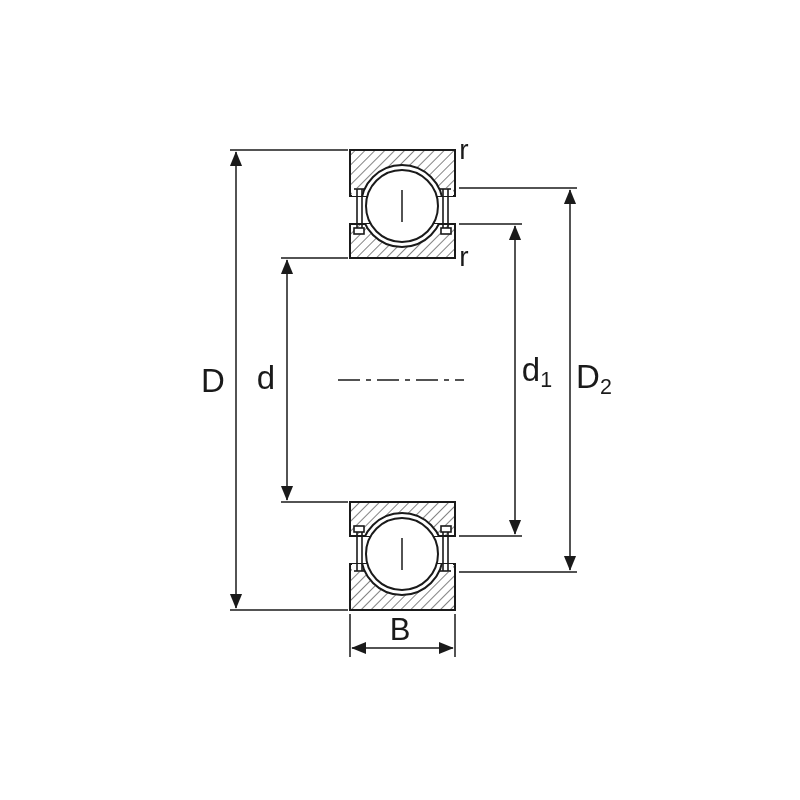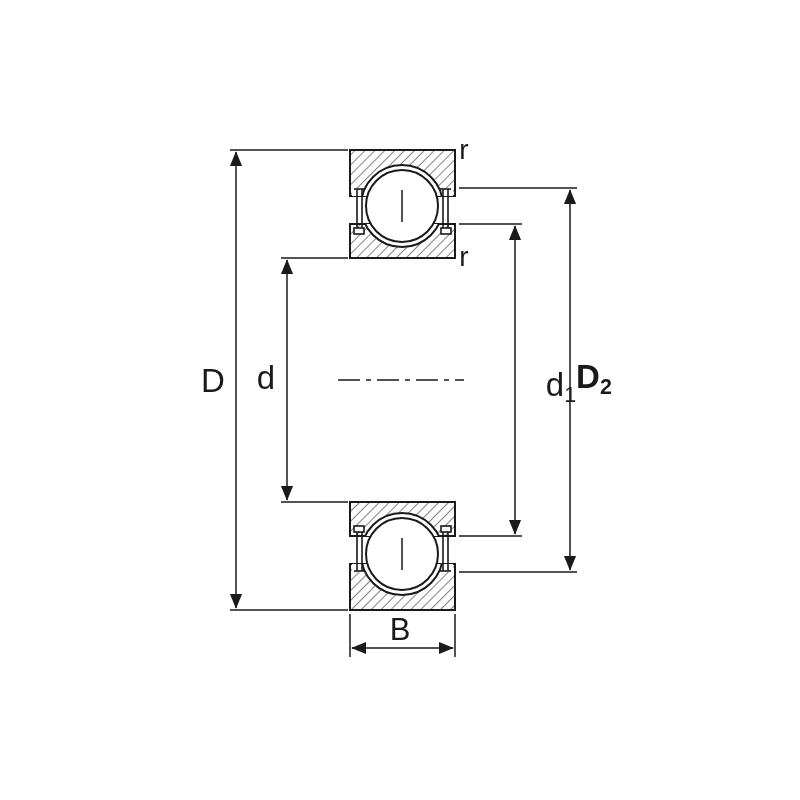--- a/index.html
+++ b/index.html
@@ -127,24 +127,24 @@
       <line x1="352" y1="648" x2="453" y2="648" marker-start="url(#arrow)" marker-end="url(#arrow)"></line>
     </g>
   </svg>
 
   <div class="dim-label" style="left:213px; top:380px;">
     <span>D</span>
   </div>
   <div class="dim-label" style="left:266px; top:377px;">
     <span>d</span>
   </div>
-  <div class="dim-label" style="left:537px; top:384px;margin-left:24px;">
+  <div class="dim-label" style="left:537px; top:369px;">
     <span>d</span><sub>1</sub>
   </div>
-  <div class="dim-label" style="left:594px; top:376px;font-weight:bold;">
+  <div class="dim-label" style="left:594px; top:376px;">
     <span>D</span><sub>2</sub>
   </div>
   <div class="dim-label b-label" style="left:400px; top:629px;">
     <span>B</span>
   </div>
   <div class="dim-label r-label" style="left:464px; top:150px;">
     <span>r</span>
   </div>
   <div class="dim-label r-label" style="left:464px; top:257px;">
     <span>r</span>

